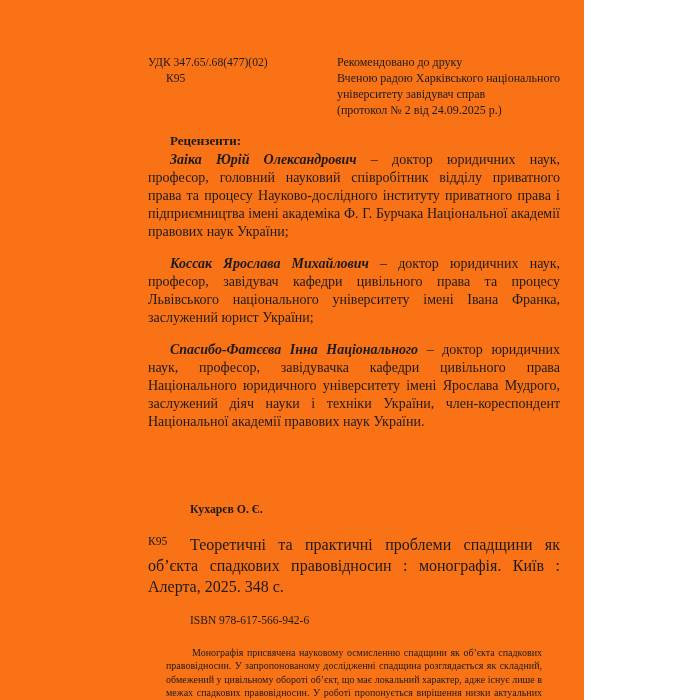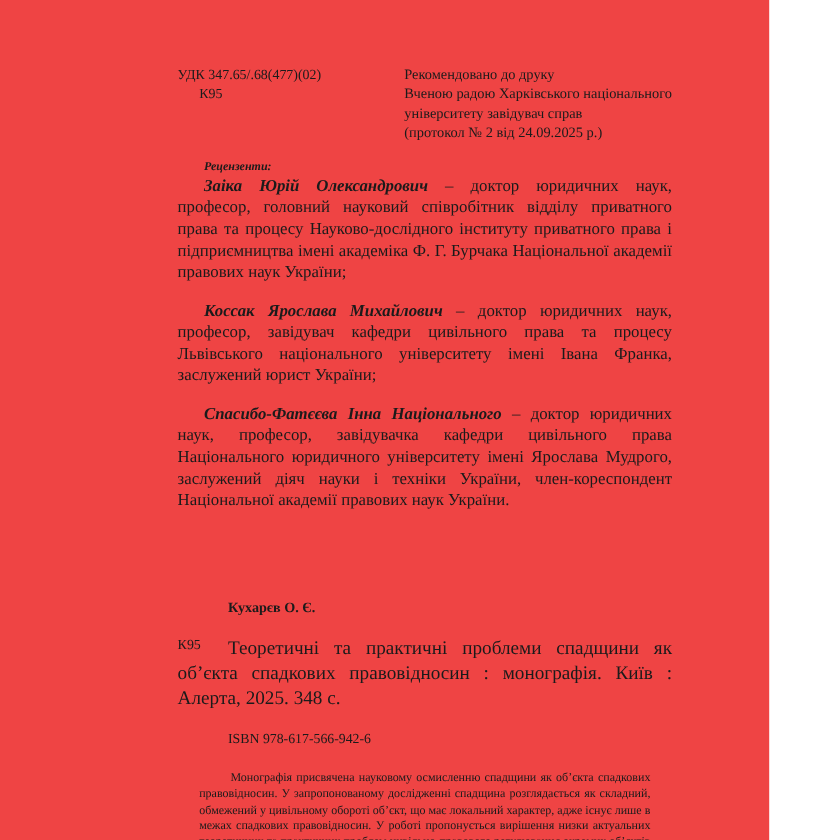--- a/index.html
+++ b/index.html
@@ -9,23 +9,23 @@
   }
   body {
     width: 700px;
     height: 700px;
     font-family: "Liberation Serif", "DejaVu Serif", serif;
     color: #1b1b1b;
     overflow: hidden;
   }
   .page {
     position: relative;
-    width: 641px;
+    width: 584px;
     height: 700px;
-    background: #ef4444;
+    background: #f97316;
   }
   .content {
     position: absolute;
     left: 148px;
     top: 0;
     width: 412px;
   }
 
   
   .imprint-header {
@@ -50,24 +50,23 @@
     max-width: 250px;
   }
   .approval-block span { display: block; }
 
   
   .reviewers {
     margin-top: 14px;
   }
   .reviewers-title {
     font-weight: bold;
-    font-size: 10px;
+    font-size: 13px;
     text-indent: 22px;
     line-height: 1.3;
-    font-style: italic;
   }
   .reviewer-entry {
     font-size: 14px;
     line-height: 1.285;
     text-align: justify;
     text-indent: 22px;
     margin-top: 1px;
     hyphens: none;
   }
   .reviewer-name {

